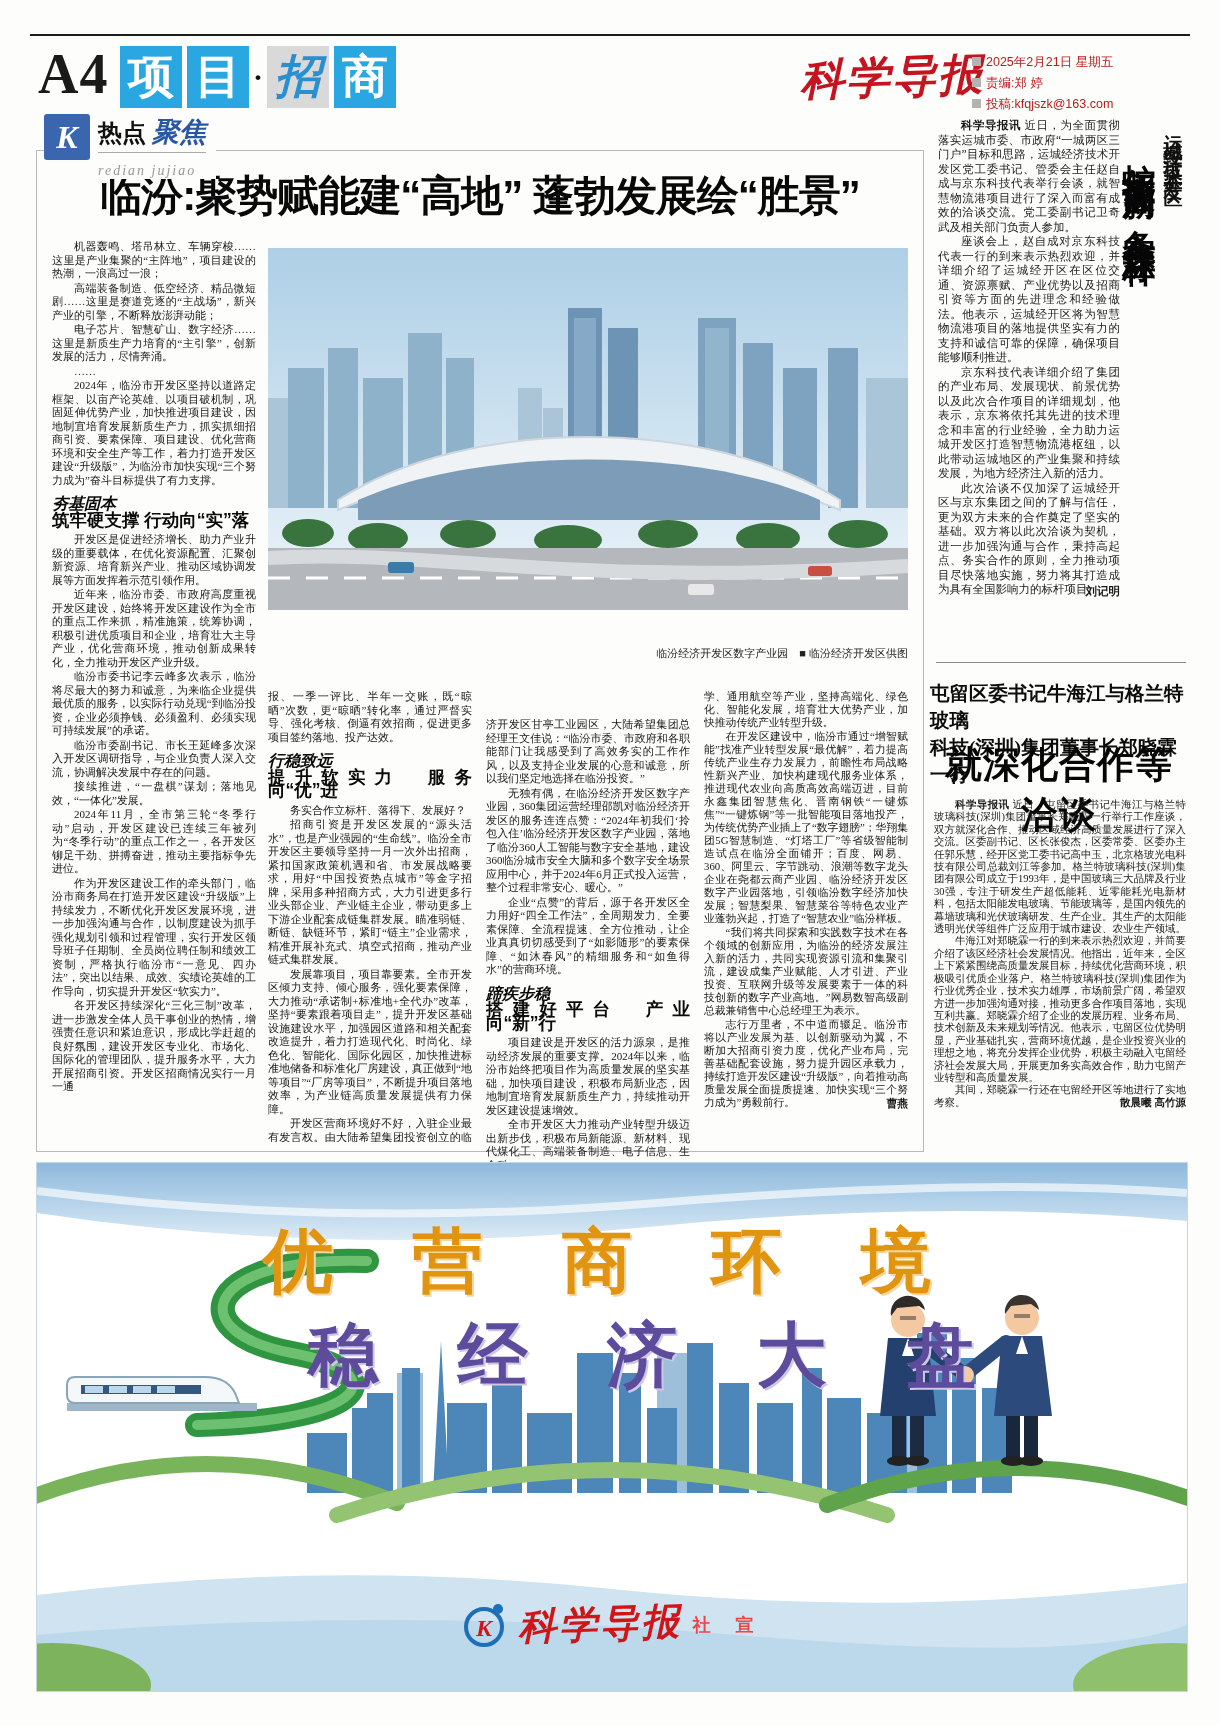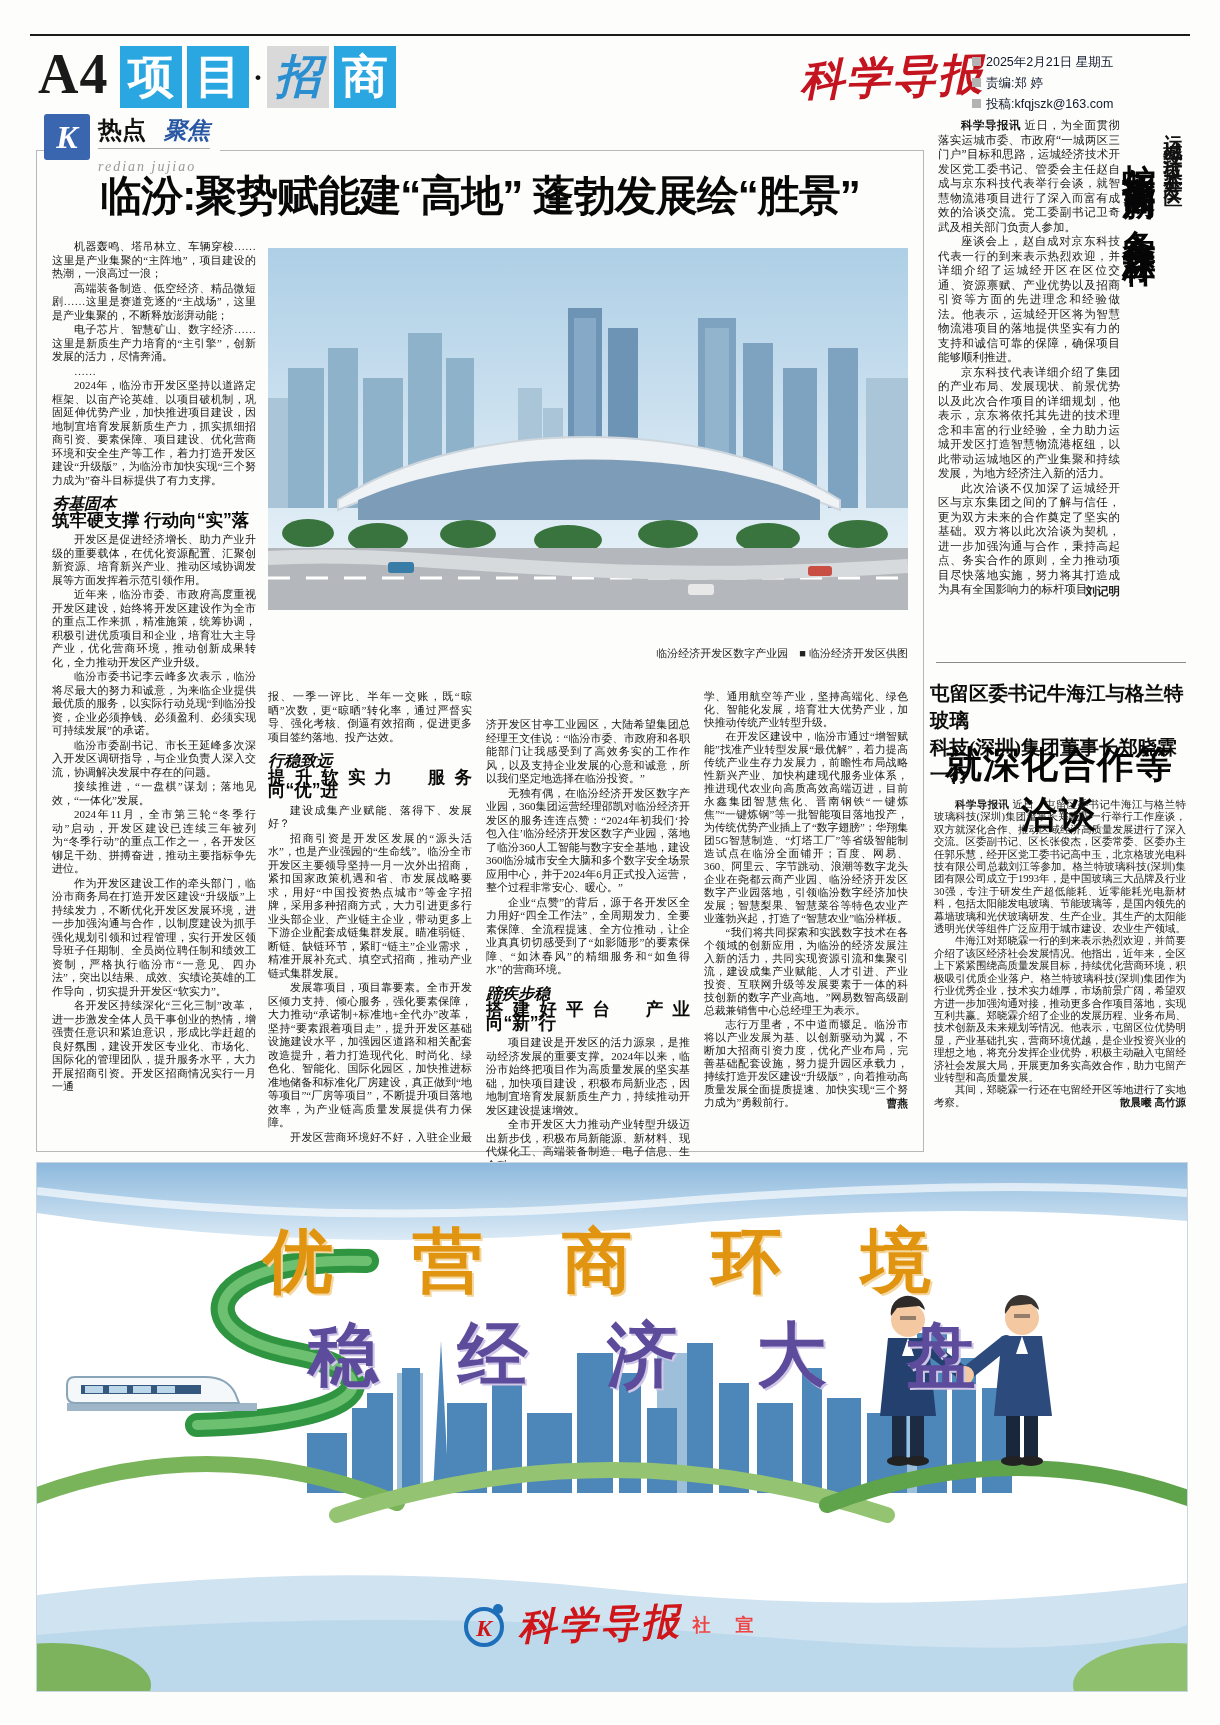--- a/index.html
+++ b/index.html
@@ -9,28 +9,28 @@
   
   .top-rule{left:30px;top:34px;width:1160px;height:2px;background:#1b1b1b;}
   .edition{left:38px;top:42px;font-size:56px;font-weight:bold;letter-spacing:1px;font-family:"Liberation Serif",serif;}
   .section-tiles{left:120px;top:46px;display:flex;align-items:center;gap:5px;}
   .tile{width:62px;height:62px;background:#2aa7e0;color:#fff;font-family:"Liberation Sans",sans-serif;
         font-weight:900;font-size:46px;display:flex;align-items:center;justify-content:center;}
   .tile.gray{background:#d9d9d9;color:#2a8fd0;font-family:"Liberation Serif",serif;font-style:italic;}
   .tile-dot{font-size:30px;font-weight:900;color:#111;margin:0 -1px;}
   .masthead{left:800px;top:48px;font-size:44px;font-weight:bold;font-style:italic;color:#c41420;
             font-family:"Liberation Serif",serif;letter-spacing:2px;transform:rotate(-2deg);}
-  .hdr-info{left:972px;top:52px;font-size:12.5px;font-family:"Liberation Sans",sans-serif;color:#0f172a;line-height:21px;}
+  .hdr-info{left:972px;top:52px;font-size:12.5px;font-family:"Liberation Sans",sans-serif;color:#b91c1c;line-height:21px;}
   .hdr-info .sq{display:inline-block;width:9px;height:9px;background:#b3b3b3;margin-right:5px;}
   
   .badge{left:44px;top:114px;display:flex;align-items:flex-start;gap:8px;background:#fdfdfb;z-index:3;padding-right:10px;}
   .badge-k{width:46px;height:46px;background:#3a66b0;color:#fff;font-family:"Liberation Serif",serif;
            font-style:italic;font-weight:bold;font-size:32px;display:flex;align-items:center;justify-content:center;border-radius:3px;}
   .badge-txt .t1{font-size:24px;font-weight:900;font-family:"Liberation Sans",sans-serif;color:#111;display:inline-block;}
-  .badge-txt .t2{font-size:23px;font-weight:bold;font-style:italic;color:#2857a4;display:inline-block;margin-left:14px;
+  .badge-txt .t2{font-size:27px;font-weight:bold;font-style:italic;color:#2857a4;display:inline-block;margin-left:2px;
                  font-family:"Liberation Serif",serif;}
   .badge-txt .py{font-size:14px;font-style:italic;color:#999;letter-spacing:2px;margin-top:2px;
                  border-top:1px solid #aaa;padding-top:10px;}
   
   .main-box{left:36px;top:150px;width:886px;height:1000px;border:1px solid #b9b9b9;background:#fdfdfb;}
   .headline{left:40px;top:168px;width:880px;text-align:center;font-family:"Liberation Sans",sans-serif;
             font-weight:900;font-size:42px;letter-spacing:-1px;color:#080808;}
   .bodycol{font-size:11px;line-height:13.5px;text-align:justify;color:#161616;}
   .bodycol p{margin:0 0 1px 0;text-indent:2em;}
   .bodycol p.cont{text-indent:0;}
@@ -105,21 +105,21 @@
       </div>
       <div class="py">redian jujiao</div>
     </div>
   </div>
 
   <div class="abs main-box"></div>
   <div class="abs headline">临汾:聚势赋能建“高地” 蓬勃发展绘“胜景”</div>
 
   <div class="abs bodycol col1">
     <p>机器轰鸣、塔吊林立、车辆穿梭……这里是产业集聚的“主阵地”，项目建设的热潮，一浪高过一浪；</p>
-    <p>高端装备制造、低空经济、精品微短剧……这里是赛道竞逐的“主战场”，这里是产业集聚的，不断释放澎湃动能；</p>
+    <p>高端装备制造、低空经济、精品微短剧……这里是赛道竞逐的“主战场”，新兴产业的引擎，不断释放澎湃动能；</p>
     <p>电子芯片、智慧矿山、数字经济……这里是新质生产力培育的“主引擎”，创新发展的活力，尽情奔涌。</p>
     <p>……</p>
     <p>2024年，临汾市开发区坚持以道路定框架、以亩产论英雄、以项目破机制，巩固延伸优势产业，加快推进项目建设，因地制宜培育发展新质生产力，抓实抓细招商引资、要素保障、项目建设、优化营商环境和安全生产等工作，着力打造开发区建设“升级版”，为临汾市加快实现“三个努力成为”奋斗目标提供了有力支撑。</p>
     <div class="subhead">
       <span class="l1">夯基固本</span>
       <span class="l2">筑牢硬支撑 行动向“实”落</span>
     </div>
     <p>开发区是促进经济增长、助力产业升级的重要载体，在优化资源配置、汇聚创新资源、培育新兴产业、推动区域协调发展等方面发挥着示范引领作用。</p>
     <p>近年来，临汾市委、市政府高度重视开发区建设，始终将开发区建设作为全市的重点工作来抓，精准施策，统筹协调，积极引进优质项目和企业，培育壮大主导产业，优化营商环境，推动创新成果转化，全力推动开发区产业升级。</p>
     <p>临汾市委书记李云峰多次表示，临汾将尽最大的努力和诚意，为来临企业提供最优质的服务，以实际行动兑现“到临汾投资，企业必须挣钱、必须盈利、必须实现可持续发展”的承诺。</p>
@@ -189,21 +189,21 @@
     <span>临汾经济开发区数字产业园</span>
     <span class="credit">■ 临汾经济开发区供图</span>
   </div>
 
   <div class="abs bodycol col2">
     <p class="cont">报、一季一评比、半年一交账，既“晾晒”次数，更“晾晒”转化率，通过严督实导、强化考核、倒逼有效招商，促进更多项目签约落地、投产达效。</p>
     <div class="subhead">
       <span class="l1">行稳致远</span>
       <span class="l2">提升软实力　服务向“优”进</span>
     </div>
-    <p>建设成集产业赋能、落得下、发展好？</p>
+    <p>务实合作立标杆、落得下、发展好？</p>
     <p>招商引资是开发区发展的“源头活水”，也是产业强园的“生命线”。临汾全市开发区主要领导坚持一月一次外出招商，紧扣国家政策机遇和省、市发展战略要求，用好“中国投资热点城市”等金字招牌，采用多种招商方式，大力引进更多行业头部企业、产业链主企业，带动更多上下游企业配套成链集群发展。瞄准弱链、断链、缺链环节，紧盯“链主”企业需求，精准开展补充式、填空式招商，推动产业链式集群发展。</p>
     <p>发展靠项目，项目靠要素。全市开发区倾力支持、倾心服务，强化要素保障，大力推动“承诺制+标准地+全代办”改革，坚持“要素跟着项目走”，提升开发区基础设施建设水平，加强园区道路和相关配套改造提升，着力打造现代化、时尚化、绿色化、智能化、国际化园区，加快推进标准地储备和标准化厂房建设，真正做到“地等项目”“厂房等项目”，不断提升项目落地效率，为产业链高质量发展提供有力保障。</p>
     <p>开发区营商环境好不好，入驻企业最有发言权。由大陆希望集团投资创立的临汾晶旭新能源科技有限公司，落户临汾经</p>
   </div>
 
   <div class="abs bodycol col3">
     <p class="cont">济开发区甘亭工业园区，大陆希望集团总经理王文佳说：“临汾市委、市政府和各职能部门让我感受到了高效务实的工作作风，以及支持企业发展的心意和诚意，所以我们坚定地选择在临汾投资。”</p>
     <p>无独有偶，在临汾经济开发区数字产业园，360集团运营经理邵凯对临汾经济开发区的服务连连点赞：“2024年初我们‘拎包入住’临汾经济开发区数字产业园，落地了临汾360人工智能与数字安全基地，建设360临汾城市安全大脑和多个数字安全场景应用中心，并于2024年6月正式投入运营，整个过程非常安心、暖心。”</p>
     <p>企业“点赞”的背后，源于各开发区全力用好“四全工作法”，全周期发力、全要素保障、全流程提速、全方位推动，让企业真真切切感受到了“如影随形”的要素保障、“如沐春风”的精细服务和“如鱼得水”的营商环境。</p>
     <div class="subhead">

